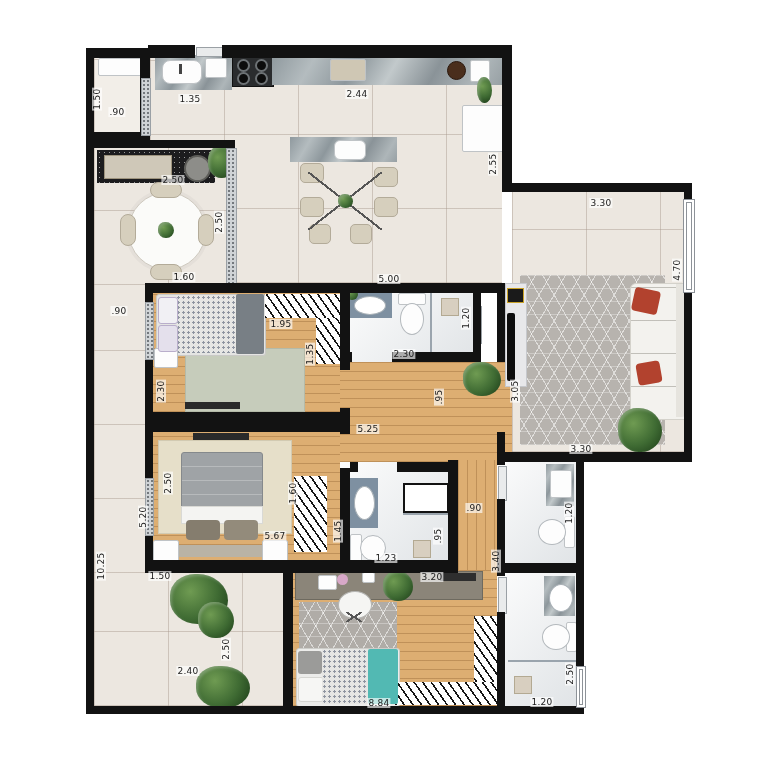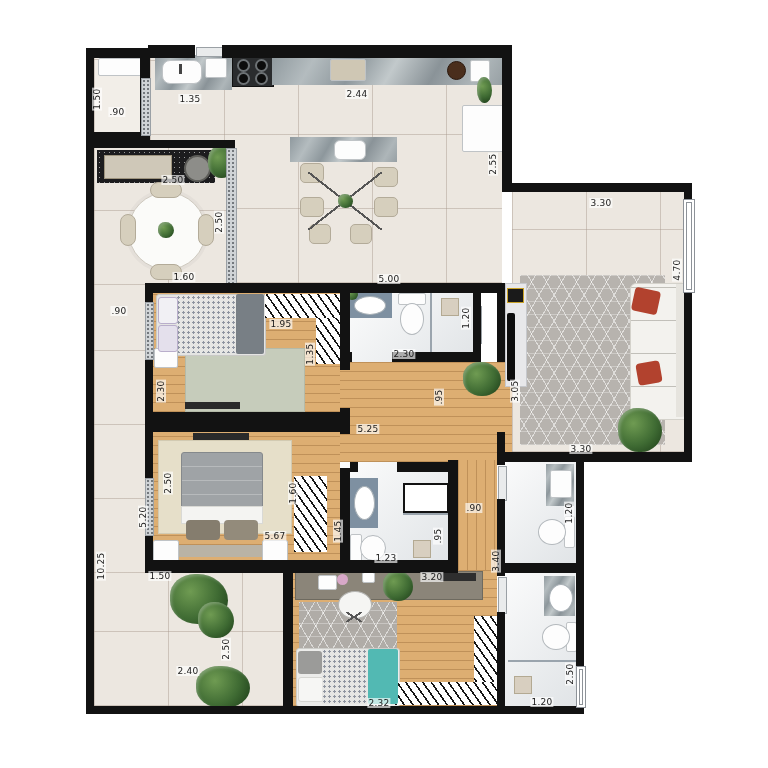--- a/index.html
+++ b/index.html
@@ -263,16 +263,16 @@
     <span class="dim" style="left: 386px; top: 558px;">1.23</span>
     <span class="dim v" style="left: 438px; top: 536px;">.95</span>
     <span class="dim" style="left: 474px; top: 508px;">.90</span>
     <span class="dim v" style="left: 496px; top: 561px;">3.40</span>
     <span class="dim" style="left: 432px; top: 577px;">3.20</span>
     <span class="dim" style="left: 581px; top: 449px;">3.30</span>
     <span class="dim v" style="left: 569px; top: 513px;">1.20</span>
     <span class="dim" style="left: 160px; top: 576px;">1.50</span>
     <span class="dim v" style="left: 226px; top: 649px;">2.50</span>
     <span class="dim" style="left: 156px; top: 671px; margin-left: 32px;">2.40</span>
-    <span class="dim" style="left: 379px; top: 703px;">2.32</span>
+    <span class="dim" style="left: 379px; top: 703px;">8.84</span>
     <span class="dim v" style="left: 570px; top: 674px;">2.50</span>
     <span class="dim" style="left: 542px; top: 702px;">1.20</span>
   </div>
 
 </body></html>

